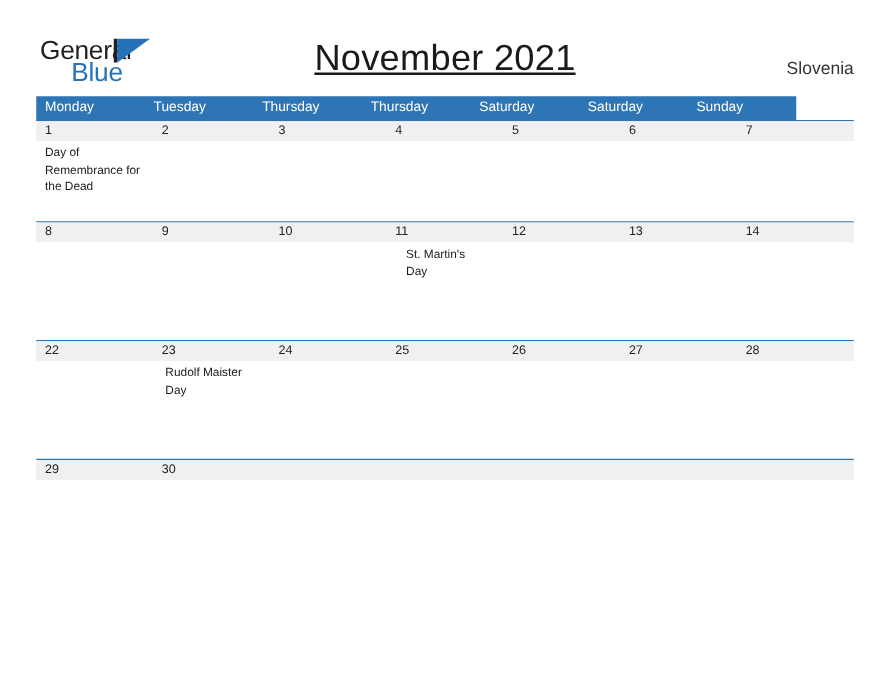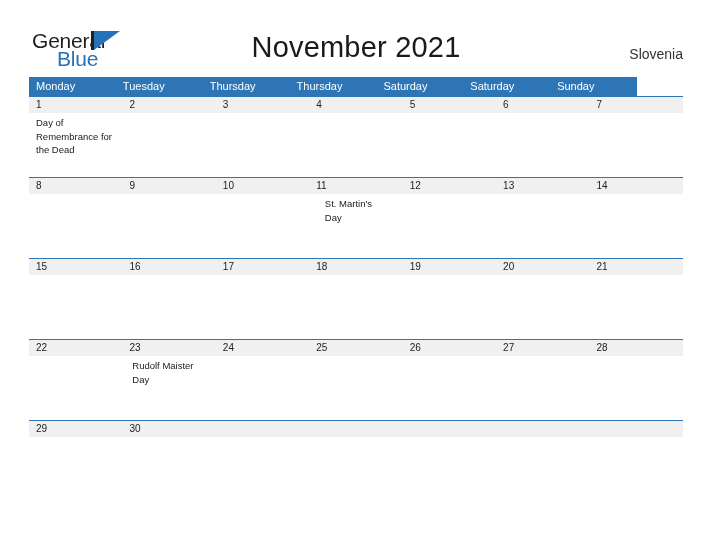--- a/index.html
+++ b/index.html
@@ -81,20 +81,21 @@
     position: absolute;
     left: 0;
     top: 31px;
     width: 712px;
     text-align: center;
     font-size: 29px;
     color: #1a1a1a;
     font-weight: normal;
     font-family: "Liberation Sans", sans-serif;
     letter-spacing: 0.2px;
+    text-decoration: underline;
   }
 
   .region {
     position: absolute;
     right: 29px;
     top: 46px;
     font-size: 14px;
     color: #333333;
     font-family: "Liberation Sans", sans-serif;
   }
@@ -161,21 +162,21 @@
     font-size: 9.5px;
     line-height: 13.5px;
     color: #1a1a1a;
     padding: 3px 6px 18px 7px;
     box-sizing: border-box;
     font-family: "Liberation Sans", sans-serif;
     word-wrap: break-word;
   }
 
   .wk-h-tall  .evrow { height: 64px; }
-  .wk-h-norm  .evrow { height: 64px; gap: 20px; }
+  .wk-h-norm  .evrow { height: 78px; gap: 20px; }
   .wk-h-last  .evrow { height: 28px; }
 </style>
 </head>
 <body>
 
 <div class="page">
 
   <div class="topbar">
 
     <div class="logo">
@@ -237,40 +238,20 @@
         <div class="ecell"></div>
         <div class="ecell"></div>
         <div class="ecell"></div>
         <div class="ecell">St. Martin's Day</div>
         <div class="ecell"></div>
         <div class="ecell"></div>
         <div class="ecell"></div>
       </div>
     </div>
 
-    <div class="week wk-h-norm">
-      <div class="numrow">
-        <div class="ncell">15</div>
-        <div class="ncell">16</div>
-        <div class="ncell">17</div>
-        <div class="ncell">18</div>
-        <div class="ncell">19</div>
-        <div class="ncell">20</div>
-        <div class="ncell">21</div>
-      </div>
-      <div class="evrow">
-        <div class="ecell"></div>
-        <div class="ecell"></div>
-        <div class="ecell"></div>
-        <div class="ecell"></div>
-        <div class="ecell"></div>
-        <div class="ecell"></div>
-        <div class="ecell"></div>
-      </div>
-    </div>
 
     <div class="week wk-h-norm">
       <div class="numrow">
         <div class="ncell">22</div>
         <div class="ncell">23</div>
         <div class="ncell">24</div>
         <div class="ncell">25</div>
         <div class="ncell">26</div>
         <div class="ncell">27</div>
         <div class="ncell">28</div>

